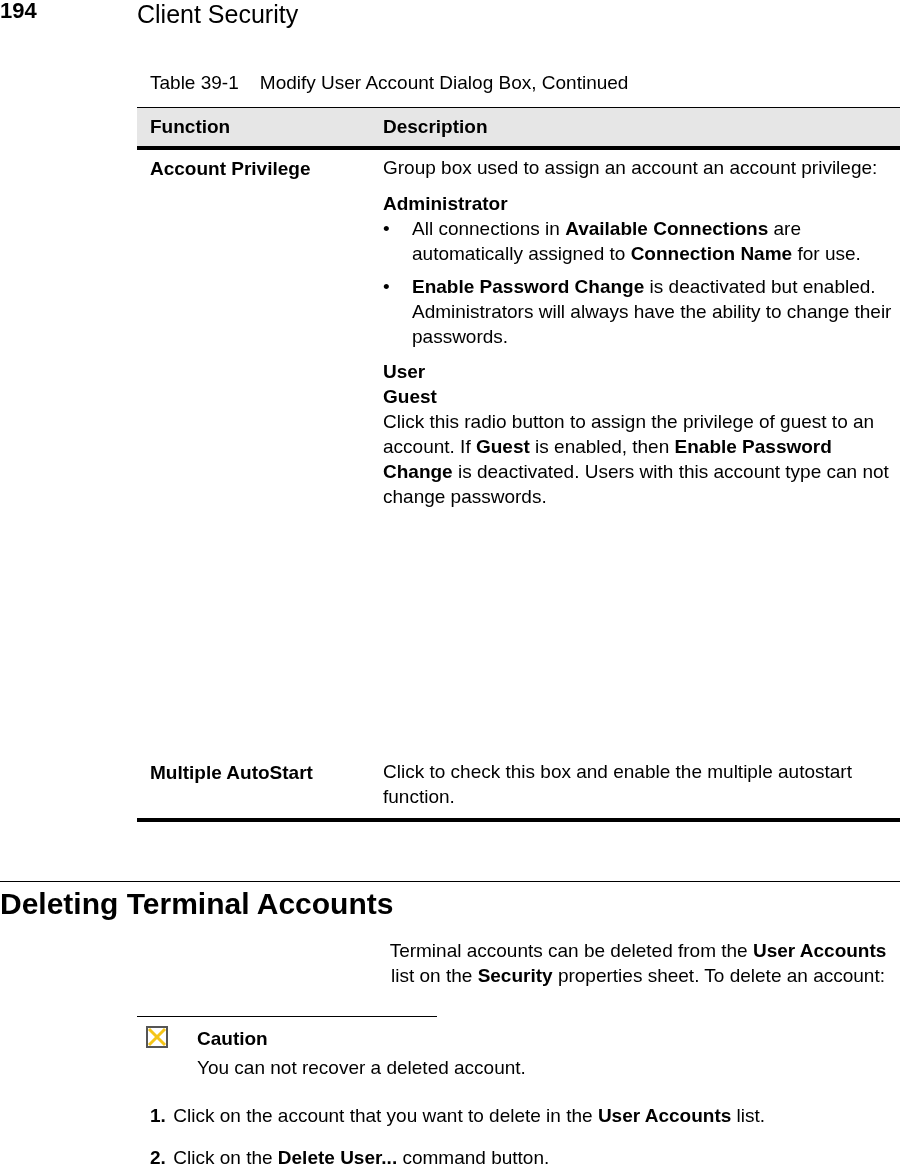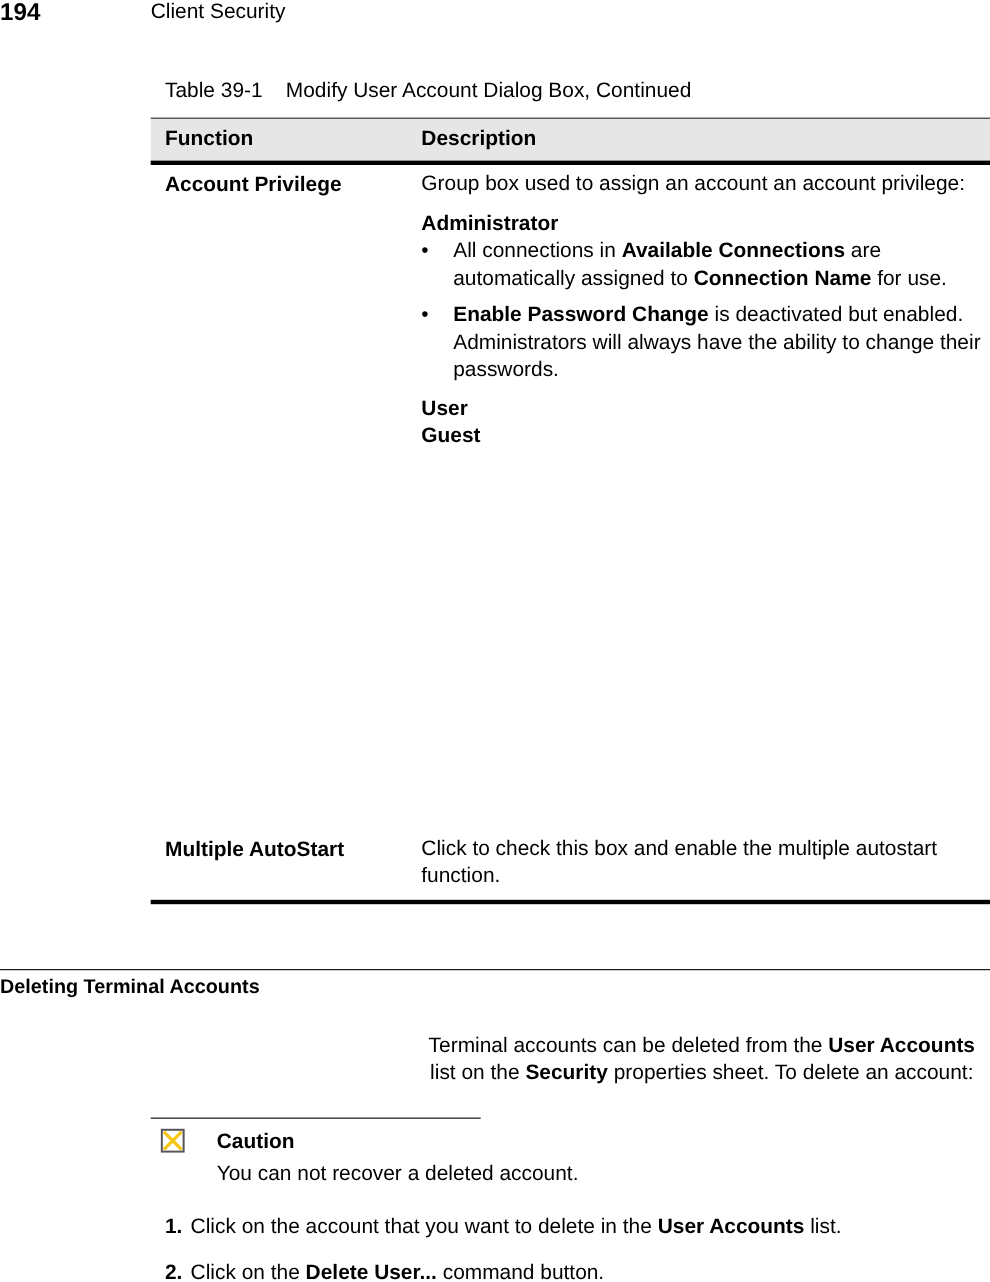--- a/index.html
+++ b/index.html
@@ -2,21 +2,21 @@
 <html><head>
   <meta charset="utf-8">
   <style>
     html, body { margin: 0; padding: 0; background: #ffffff; }
     body {
       width: 900px; height: 1165px; position: relative; overflow: hidden;
       font-family: "Liberation Sans", sans-serif; color: #000;
     }
     .abs { position: absolute; }
     .page-num { left: 0; top: -2px; font-size: 22px; font-weight: bold; }
-    .running-head { left: 137px; top: 0px; font-size: 19px; }
+    .running-head { left: 137px; top: 0px; font-size: 25px; }
 
     .table-caption { left: 150px; top: 72px; font-size: 19px; font-weight: normal; white-space: pre; }
 
     .tbl-top-rule { left: 137px; top: 107px; width: 763px; height: 1px; background: #000; }
     .tbl-header { left: 137px; top: 108px; width: 763px; height: 38px; background: #e6e6e6; }
     .tbl-header-rule { left: 137px; top: 146px; width: 763px; height: 4px; background: #000; }
     .th { font-size: 19px; font-weight: bold; top: 116px; }
     .th-func { left: 150px; }
     .th-desc { left: 383px; }
 
@@ -24,21 +24,21 @@
     .desc { left: 383px; width: 510px; font-size: 19px; line-height: 25px; }
     .desc b { font-weight: bold; }
     .para { margin: 0 0 10px 0; }
     .bullets { margin: 0; padding: 0; list-style: none; }
     .bullets li { position: relative; padding-left: 29px; margin-bottom: 8px; }
     .bullets li .dot { position: absolute; left: 0; top: 0; }
 
     .tbl-bottom-rule { left: 137px; top: 818px; width: 763px; height: 4px; background: #000; }
 
     .section-rule { left: 0; top: 881px; width: 900px; height: 1px; background: #000; }
-    .section-title { left: 0; top: 887px; font-size: 18px; font-weight: bold; }
+    .section-title { left: 0; top: 887px; font-size: 30px; font-weight: bold; }
     .intro { left: 383px; top: 938px; width: 510px; font-size: 19px; line-height: 25px; text-align: center; }
 
     .caution-rule { left: 137px; top: 1016px; width: 300px; height: 1px; background: #000; }
     .caution-icon { left: 146px; top: 1026px; width: 22px; height: 22px; }
     .caution-title { left: 197px; top: 1028px; font-size: 19px; font-weight: bold; }
     .caution-text { left: 197px; top: 1057px; font-size: 19px; }
 
     .step { left: 150px; font-size: 19px; }
     .step .num { font-weight: bold; display: inline-block; width: 18px; }
   </style>
@@ -67,20 +67,21 @@
       <li style="margin-bottom:10px"><span class="dot">•</span><b>Enable Password Change</b><span> is deactivated but enabled. Administrators will always have the ability to change their passwords.</span></li>
     </ul>
   </div>
 
   <div>
     <div><b>User</b></div>
   </div>
 
   <div>
     <div><b>Guest</b></div>
+    <p class="para"><span>Click this radio button to assign the privilege of guest to an account. If </span><b>Guest</b><span> is enabled, then </span><b>Enable Password Change</b><span> is deactivated. Users with this account type can not change passwords.</span></p>
   </div>
 </div>
 
 <div class="abs cell-func" style="top:762px">Multiple AutoStart</div>
 <div class="abs desc" style="top:759px">Click to check this box and enable the multiple autostart function.</div>
 
 <div class="abs tbl-bottom-rule"></div>
 
 <div class="abs section-rule"></div>
 <div class="abs section-title">Deleting Terminal Accounts</div>

